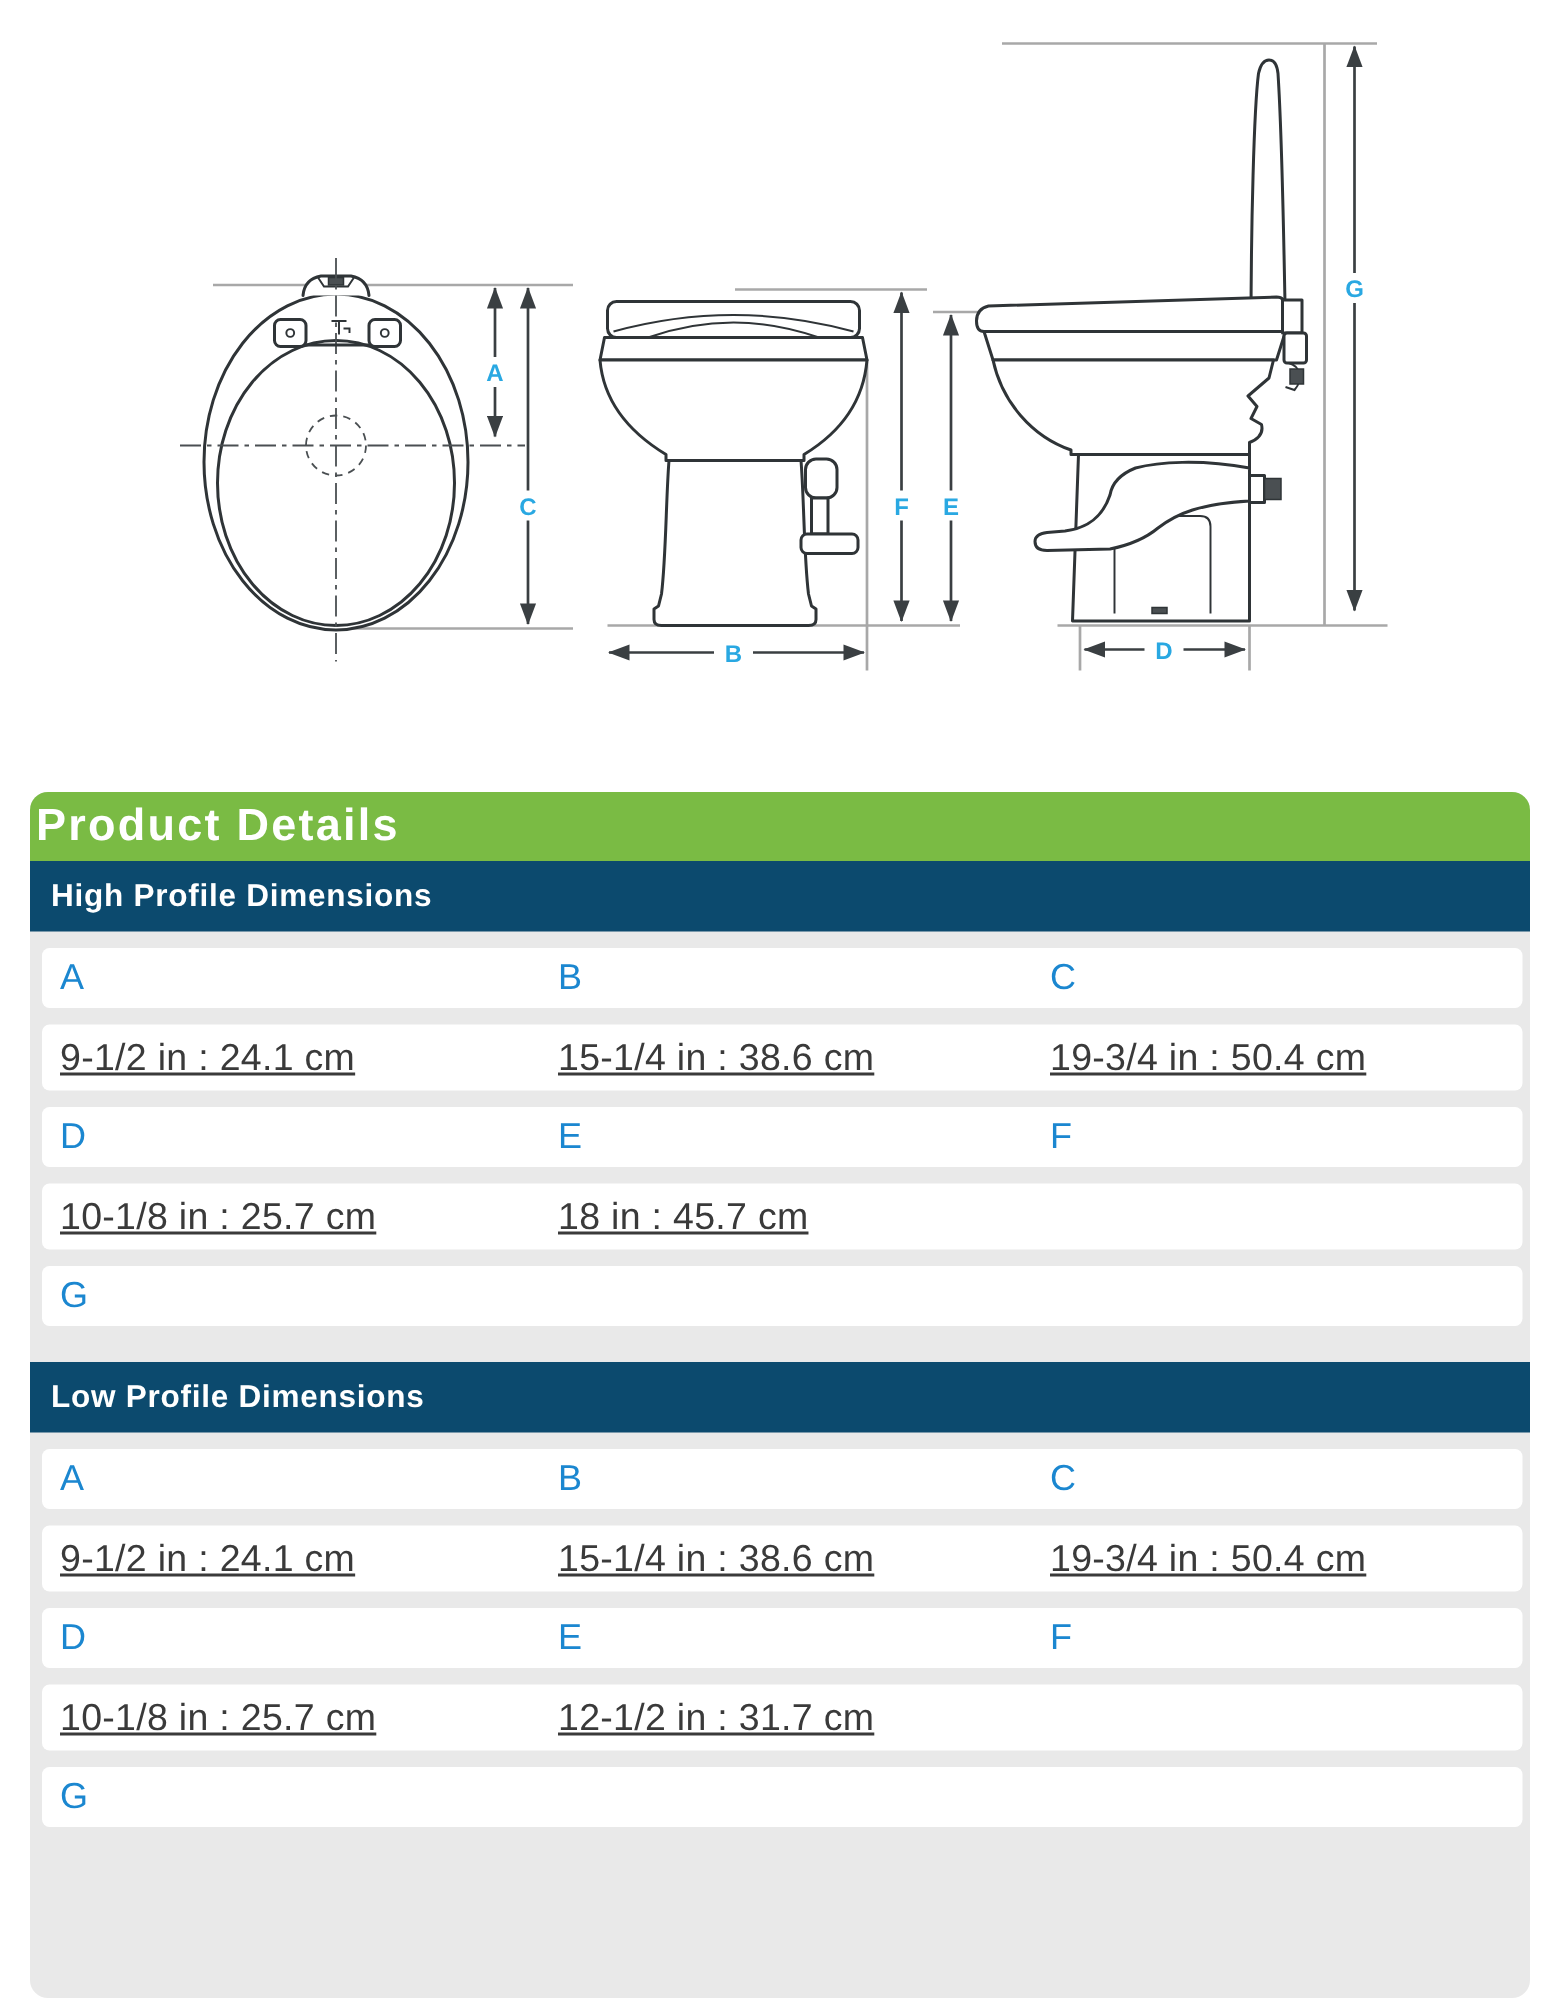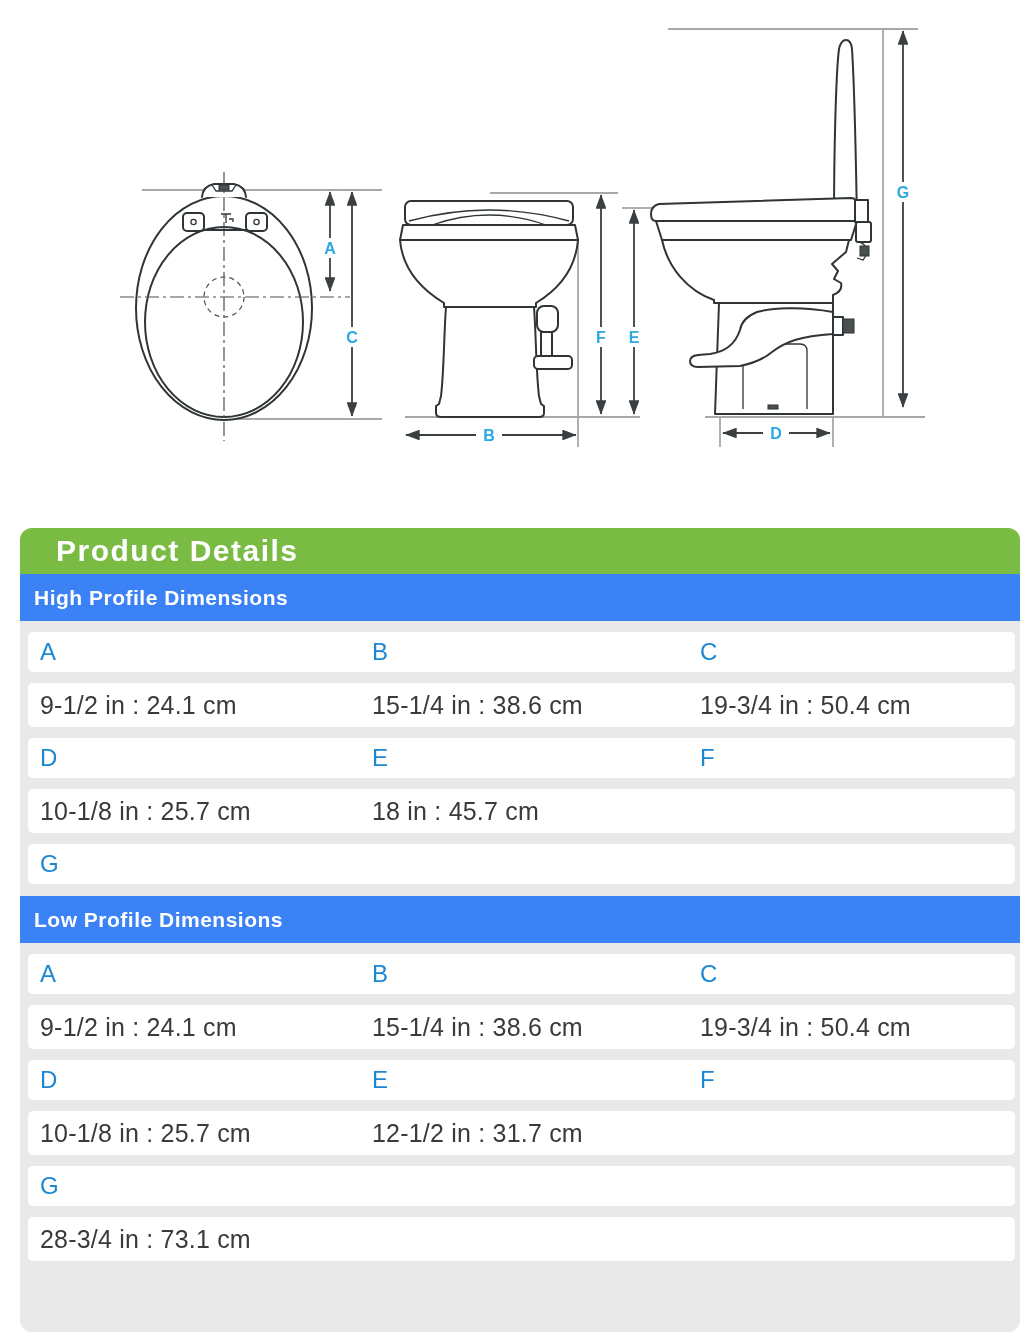--- a/index.html
+++ b/index.html
@@ -2,29 +2,29 @@
 <html><head>
 <meta charset="utf-8">
 <style>
   html,body{margin:0;padding:0;background:#ffffff;}
   .page{position:relative;width:1030px;height:1340px;background:#fff;overflow:hidden;
         font-family:"Liberation Sans", sans-serif;}
   .diagram{position:absolute;left:0;top:0;width:1030px;height:500px;}
   .card{position:absolute;left:20px;top:528px;width:1000px;height:804px;
         background:#e9e9e9;border-radius:12px;overflow:hidden;}
   .hdr-green{height:46px;background:#7abb44;display:flex;align-items:center;
-        padding-left:36px;color:#fff;font-size:30px;font-weight:600;letter-spacing:1.5px;}
-  .hdr-blue{height:47px;background:#3b82f6;display:flex;align-items:center;
+        padding-left:4px;color:#fff;font-size:30px;font-weight:600;letter-spacing:1.5px;}
+  .hdr-blue{height:47px;background:#0c4a6e;display:flex;align-items:center;
         padding-left:14px;color:#fff;font-size:21px;font-weight:700;letter-spacing:.5px;}
-  .hdr-blue.second{margin-top:12px;}
+  .hdr-blue.second{margin-top:24px;}
   .row{margin:11px 5px 0 8px;background:#fff;border-radius:5px;
        display:grid;grid-template-columns:332px 328px auto;align-items:center;
        padding-left:12px;}
   .row.letters{height:40px;color:#1b87d0;font-size:24px;font-weight:400;}
-  .row.values{height:44px;color:#3a3a3a;font-size:25px;font-weight:400;letter-spacing:.2px;}
+  .row.values{height:44px;color:#3a3a3a;font-size:25px;font-weight:400;letter-spacing:.2px;text-decoration:underline;}
   .cell{white-space:nowrap;}
   
   .o{stroke:#2f3437;stroke-width:2;fill:none;stroke-linejoin:round;stroke-linecap:round;}
   .ow{stroke:#2f3437;stroke-width:2;fill:#ffffff;stroke-linejoin:round;stroke-linecap:round;}
   .thin{stroke:#2f3437;stroke-width:1.3;fill:none;}
   .ext{stroke:#a8a8a8;stroke-width:1.8;fill:none;}
   .cl{stroke:#4a4f52;stroke-width:1.2;fill:none;stroke-dasharray:14 4 3 4;}
   .dash{stroke:#4a4f52;stroke-width:1.2;fill:none;stroke-dasharray:5 4;}
   .dim{stroke:#3a3f42;stroke-width:1.8;fill:none;}
   .chip{fill:#ffffff;}
@@ -196,19 +196,14 @@
     <div class="row values">
       <span class="cell">10-1/8 in : 25.7 cm</span>
       <span class="cell">12-1/2 in : 31.7 cm</span>
     </div>
 
     <div class="row letters">
       <span class="cell">G</span>
       <span class="cell"></span>
       <span class="cell"></span>
     </div>
-    <div class="row values">
-      <span class="cell">28-3/4 in : 73.1 cm</span>
-      <span class="cell"></span>
-      <span class="cell"></span>
-    </div>
   </section>
 </div>
 
 </body></html>

